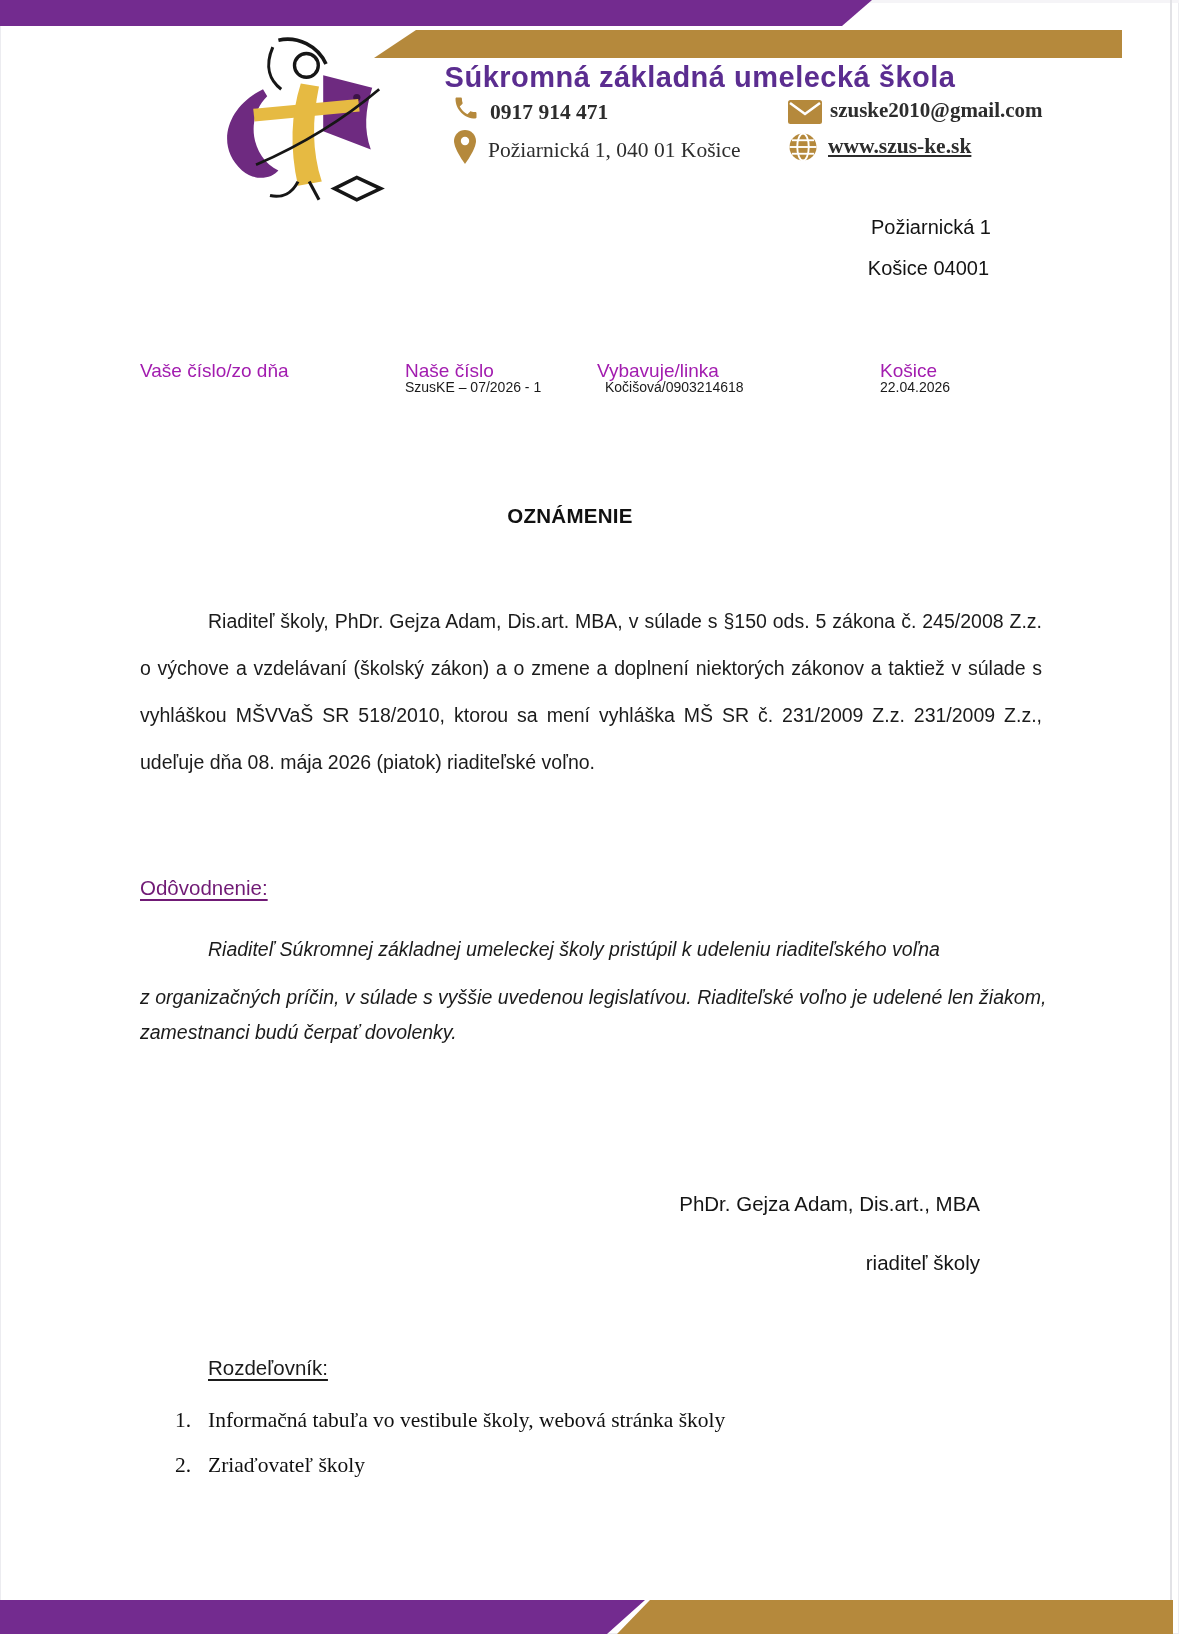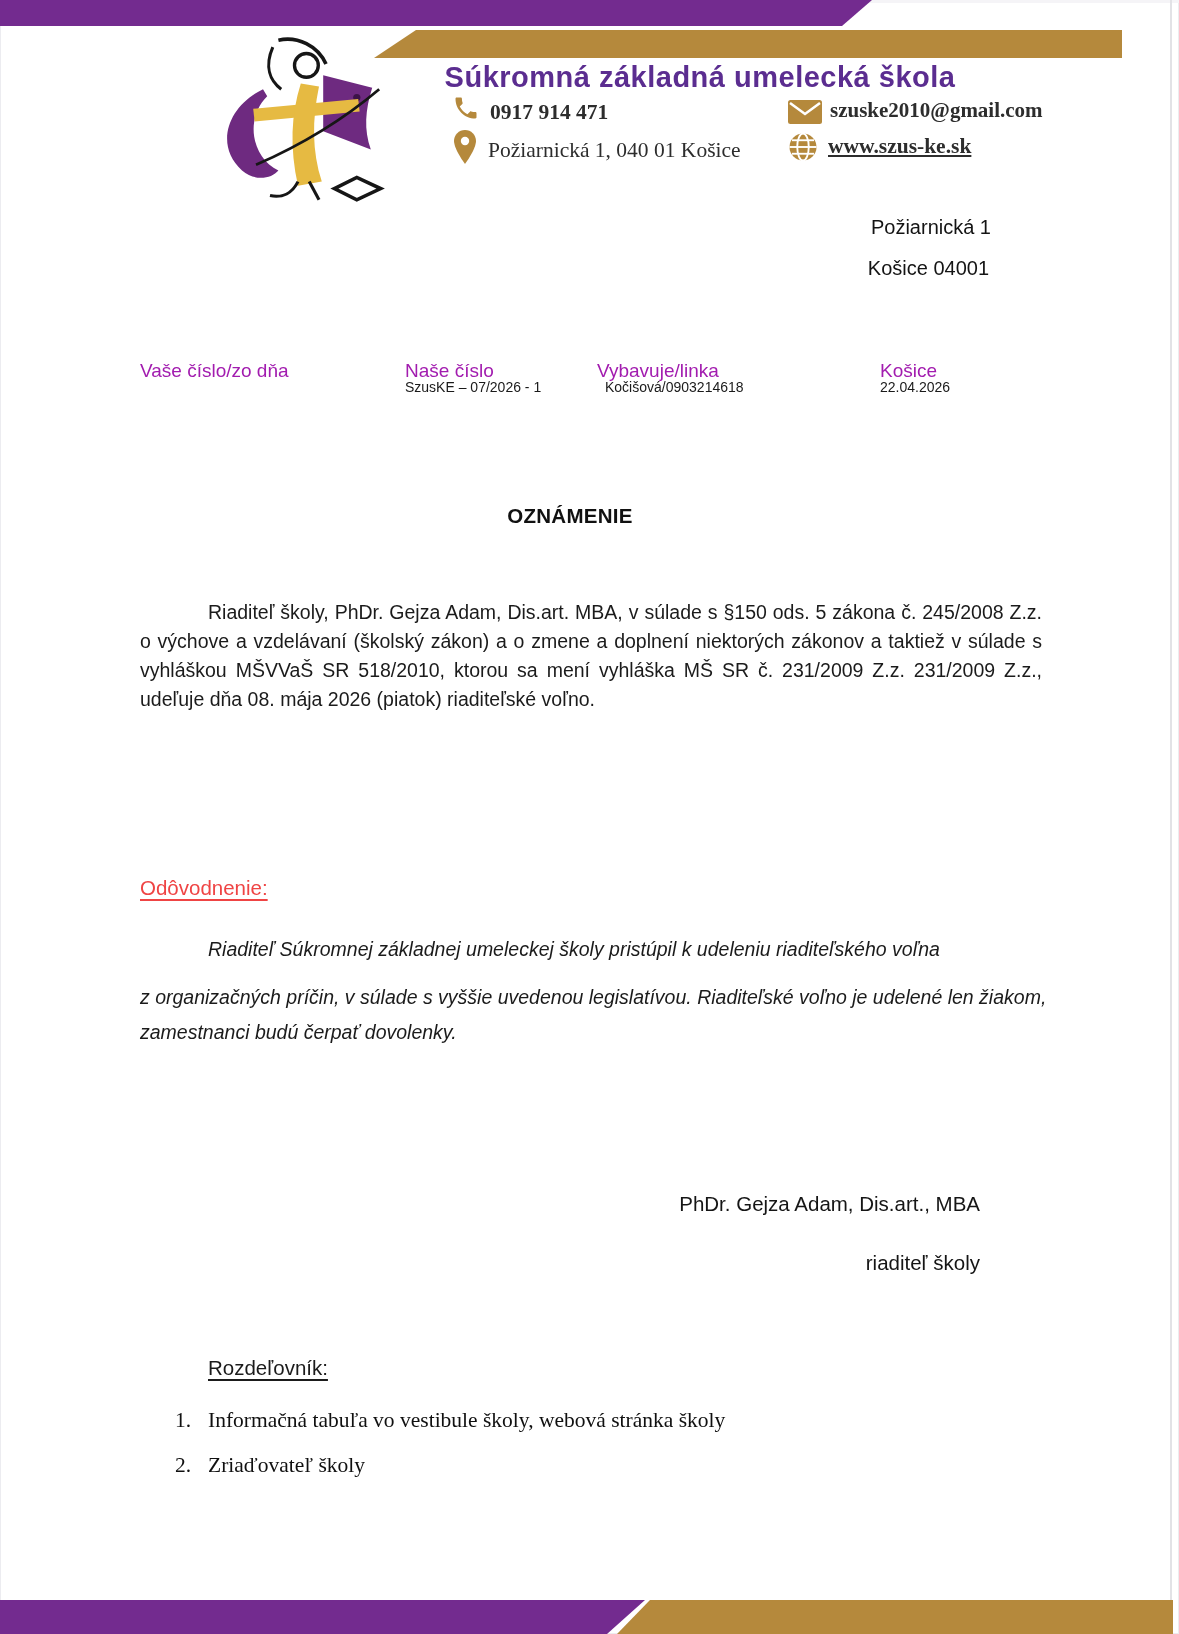--- a/index.html
+++ b/index.html
@@ -38,24 +38,24 @@
   .rec1 { right:143px; top:173px; }
   .rec2 { right:188px; top:216px; }
   .rec3 { right:190px; top:257px; }
 
   .ref-label { top:360px; font-size:19px; color:#a21caf; }
   .ref-value { top:379px; font-size:14px; color:#1a1a1a; }
 
   .title { left:140px; top:481px; width:860px; text-align:center;
     font-size:20.5px; font-weight:bold; letter-spacing:.3px; color:#111;margin-top:23px; }
 
-  .para { left:140px; top:598px; width:902px; font-size:19.5px; line-height:29px;
+  .para { left:140px; top:598px; width:902px; font-size:19.5px; line-height:47px;
     text-align:justify; text-indent:68px; color:#1b1b1b; }
 
-  .reason-head { left:140px; top:876px; font-size:20.5px; color:#ef4444;
+  .reason-head { left:140px; top:876px; font-size:20.5px; color:#701a75;
     text-decoration:underline; text-underline-offset:4px; }
 
   .reason-p1 { left:140px; top:938px; width:930px; font-size:19.5px; font-style:italic;
     text-indent:68px; color:#1b1b1b; }
   .reason-p2 { left:140px; top:980px; width:912px; font-size:19.5px; font-style:italic;
     line-height:35px; color:#1b1b1b; }
 
   .sig-name { right:199px; top:1192px; font-size:20.5px; color:#151515; }
   .sig-role { right:199px; top:1251px; font-size:20.5px; color:#151515; }
 

